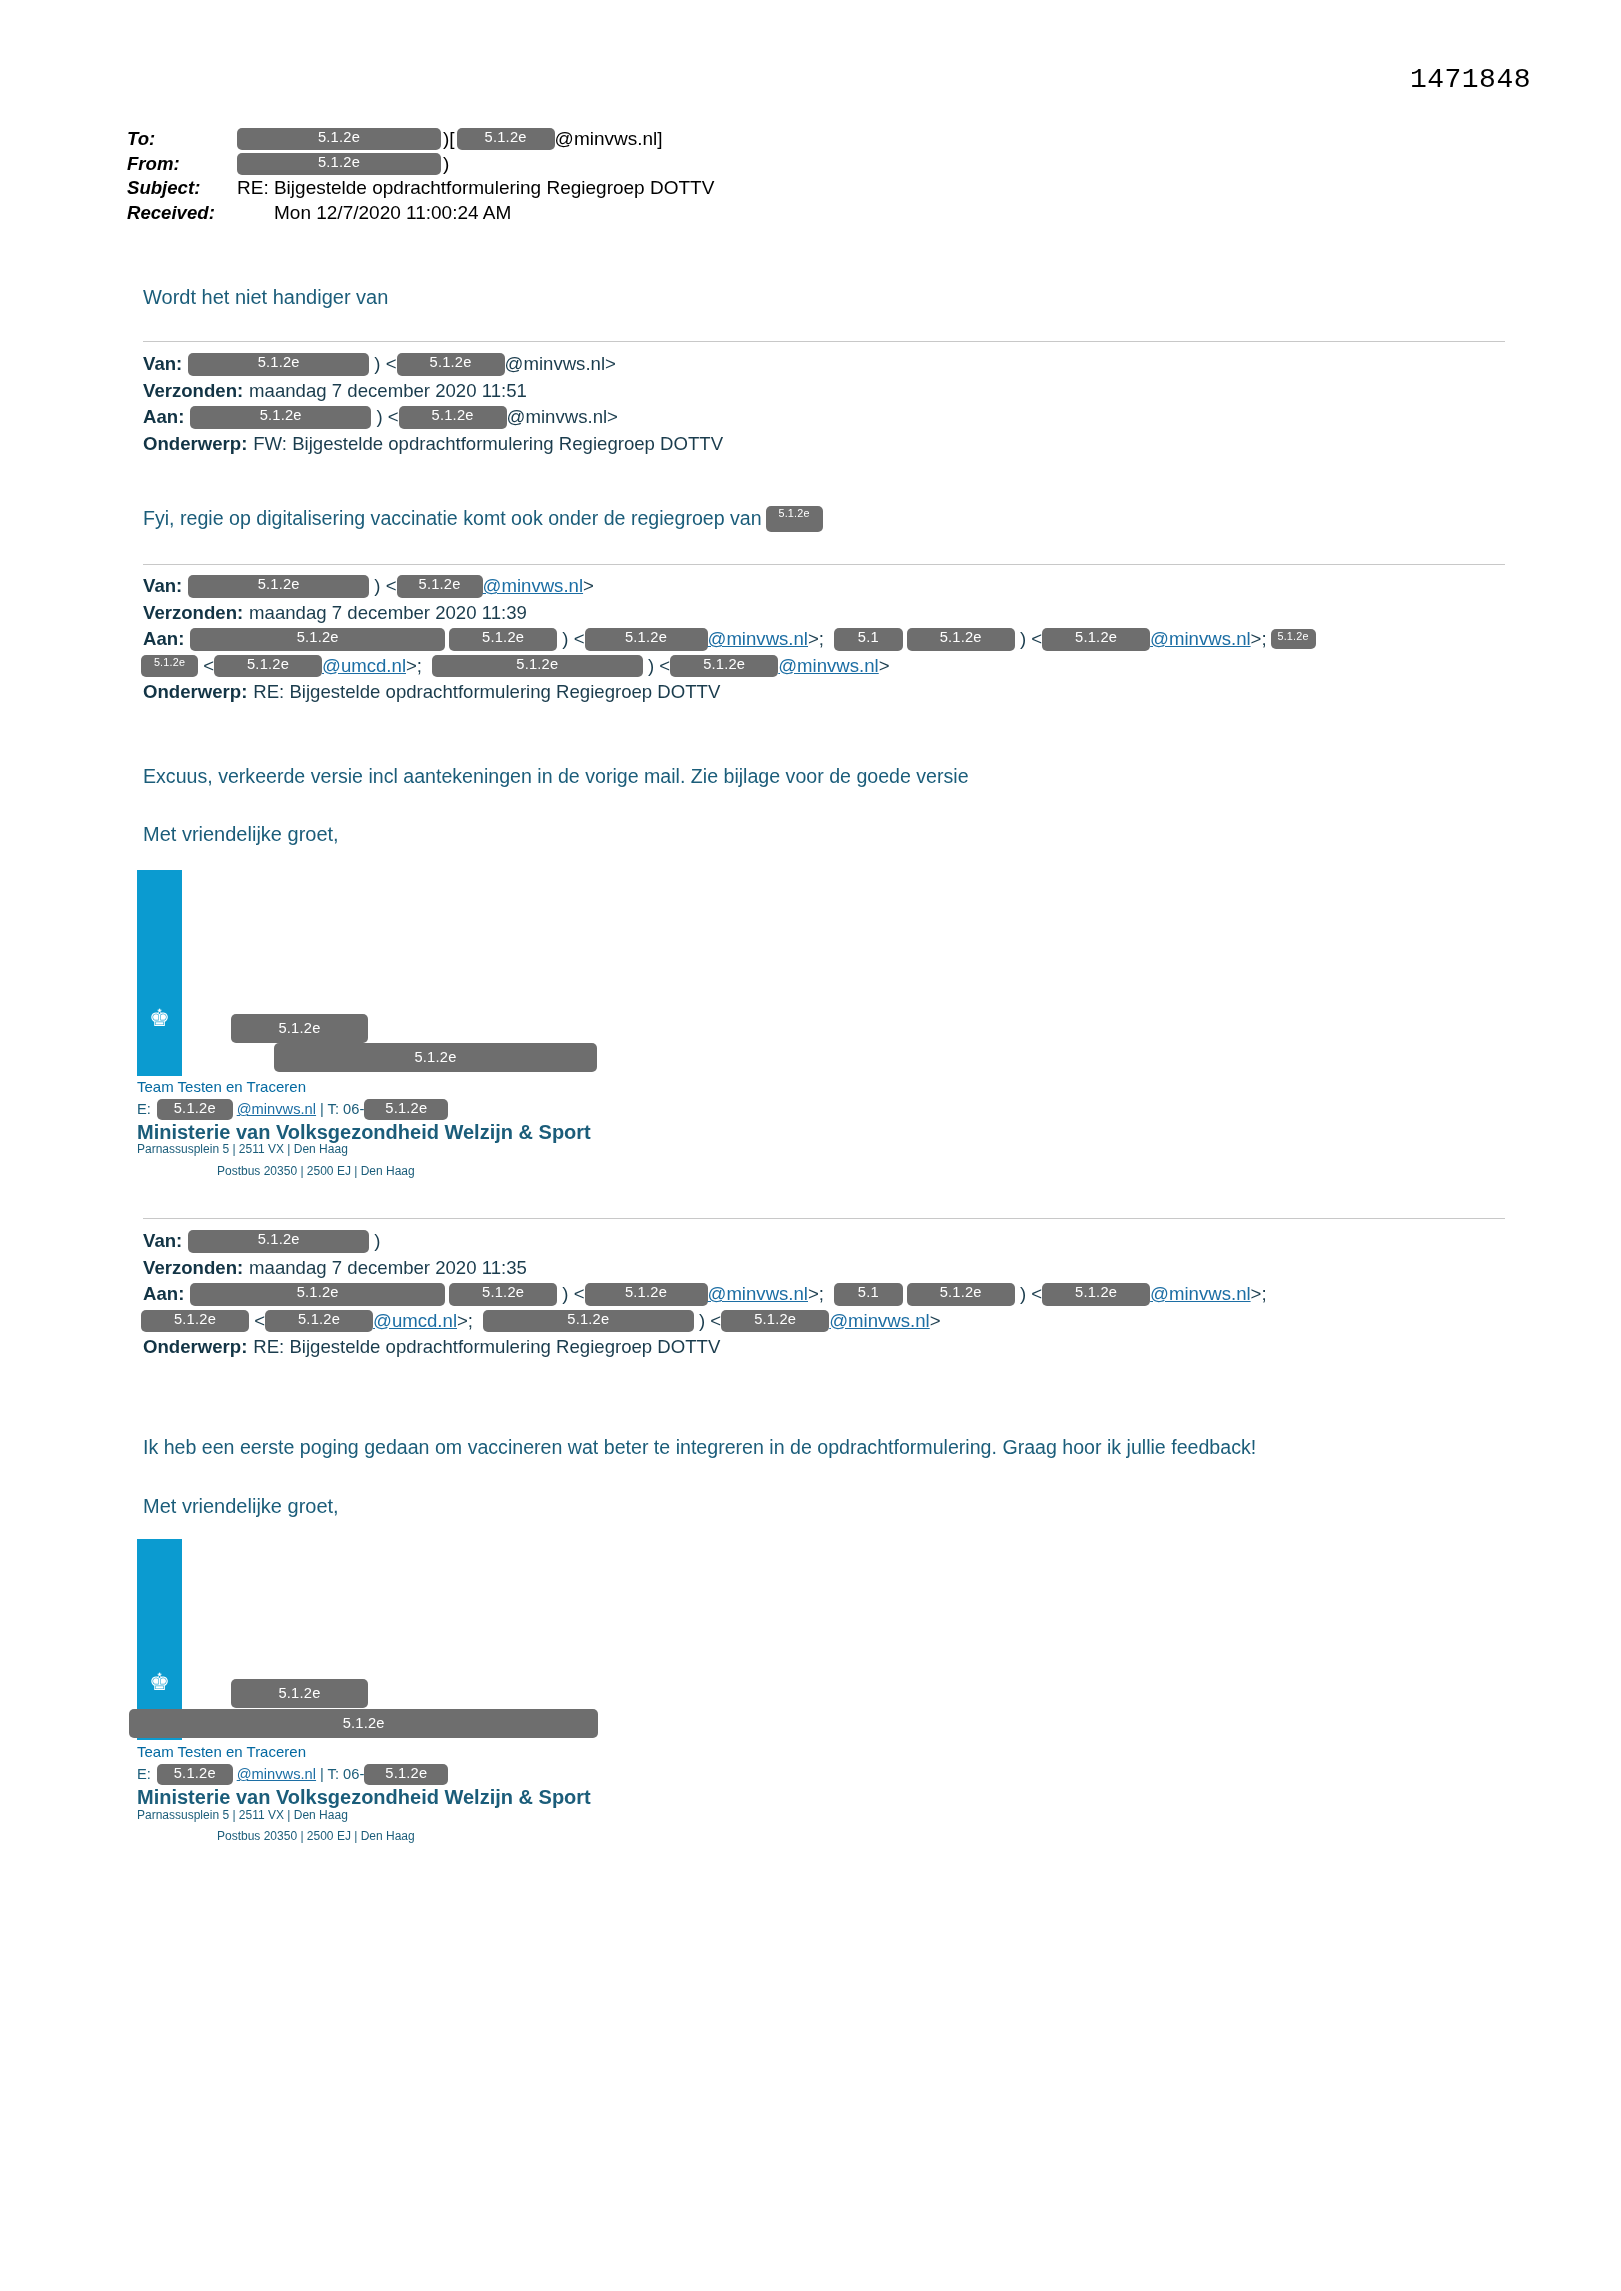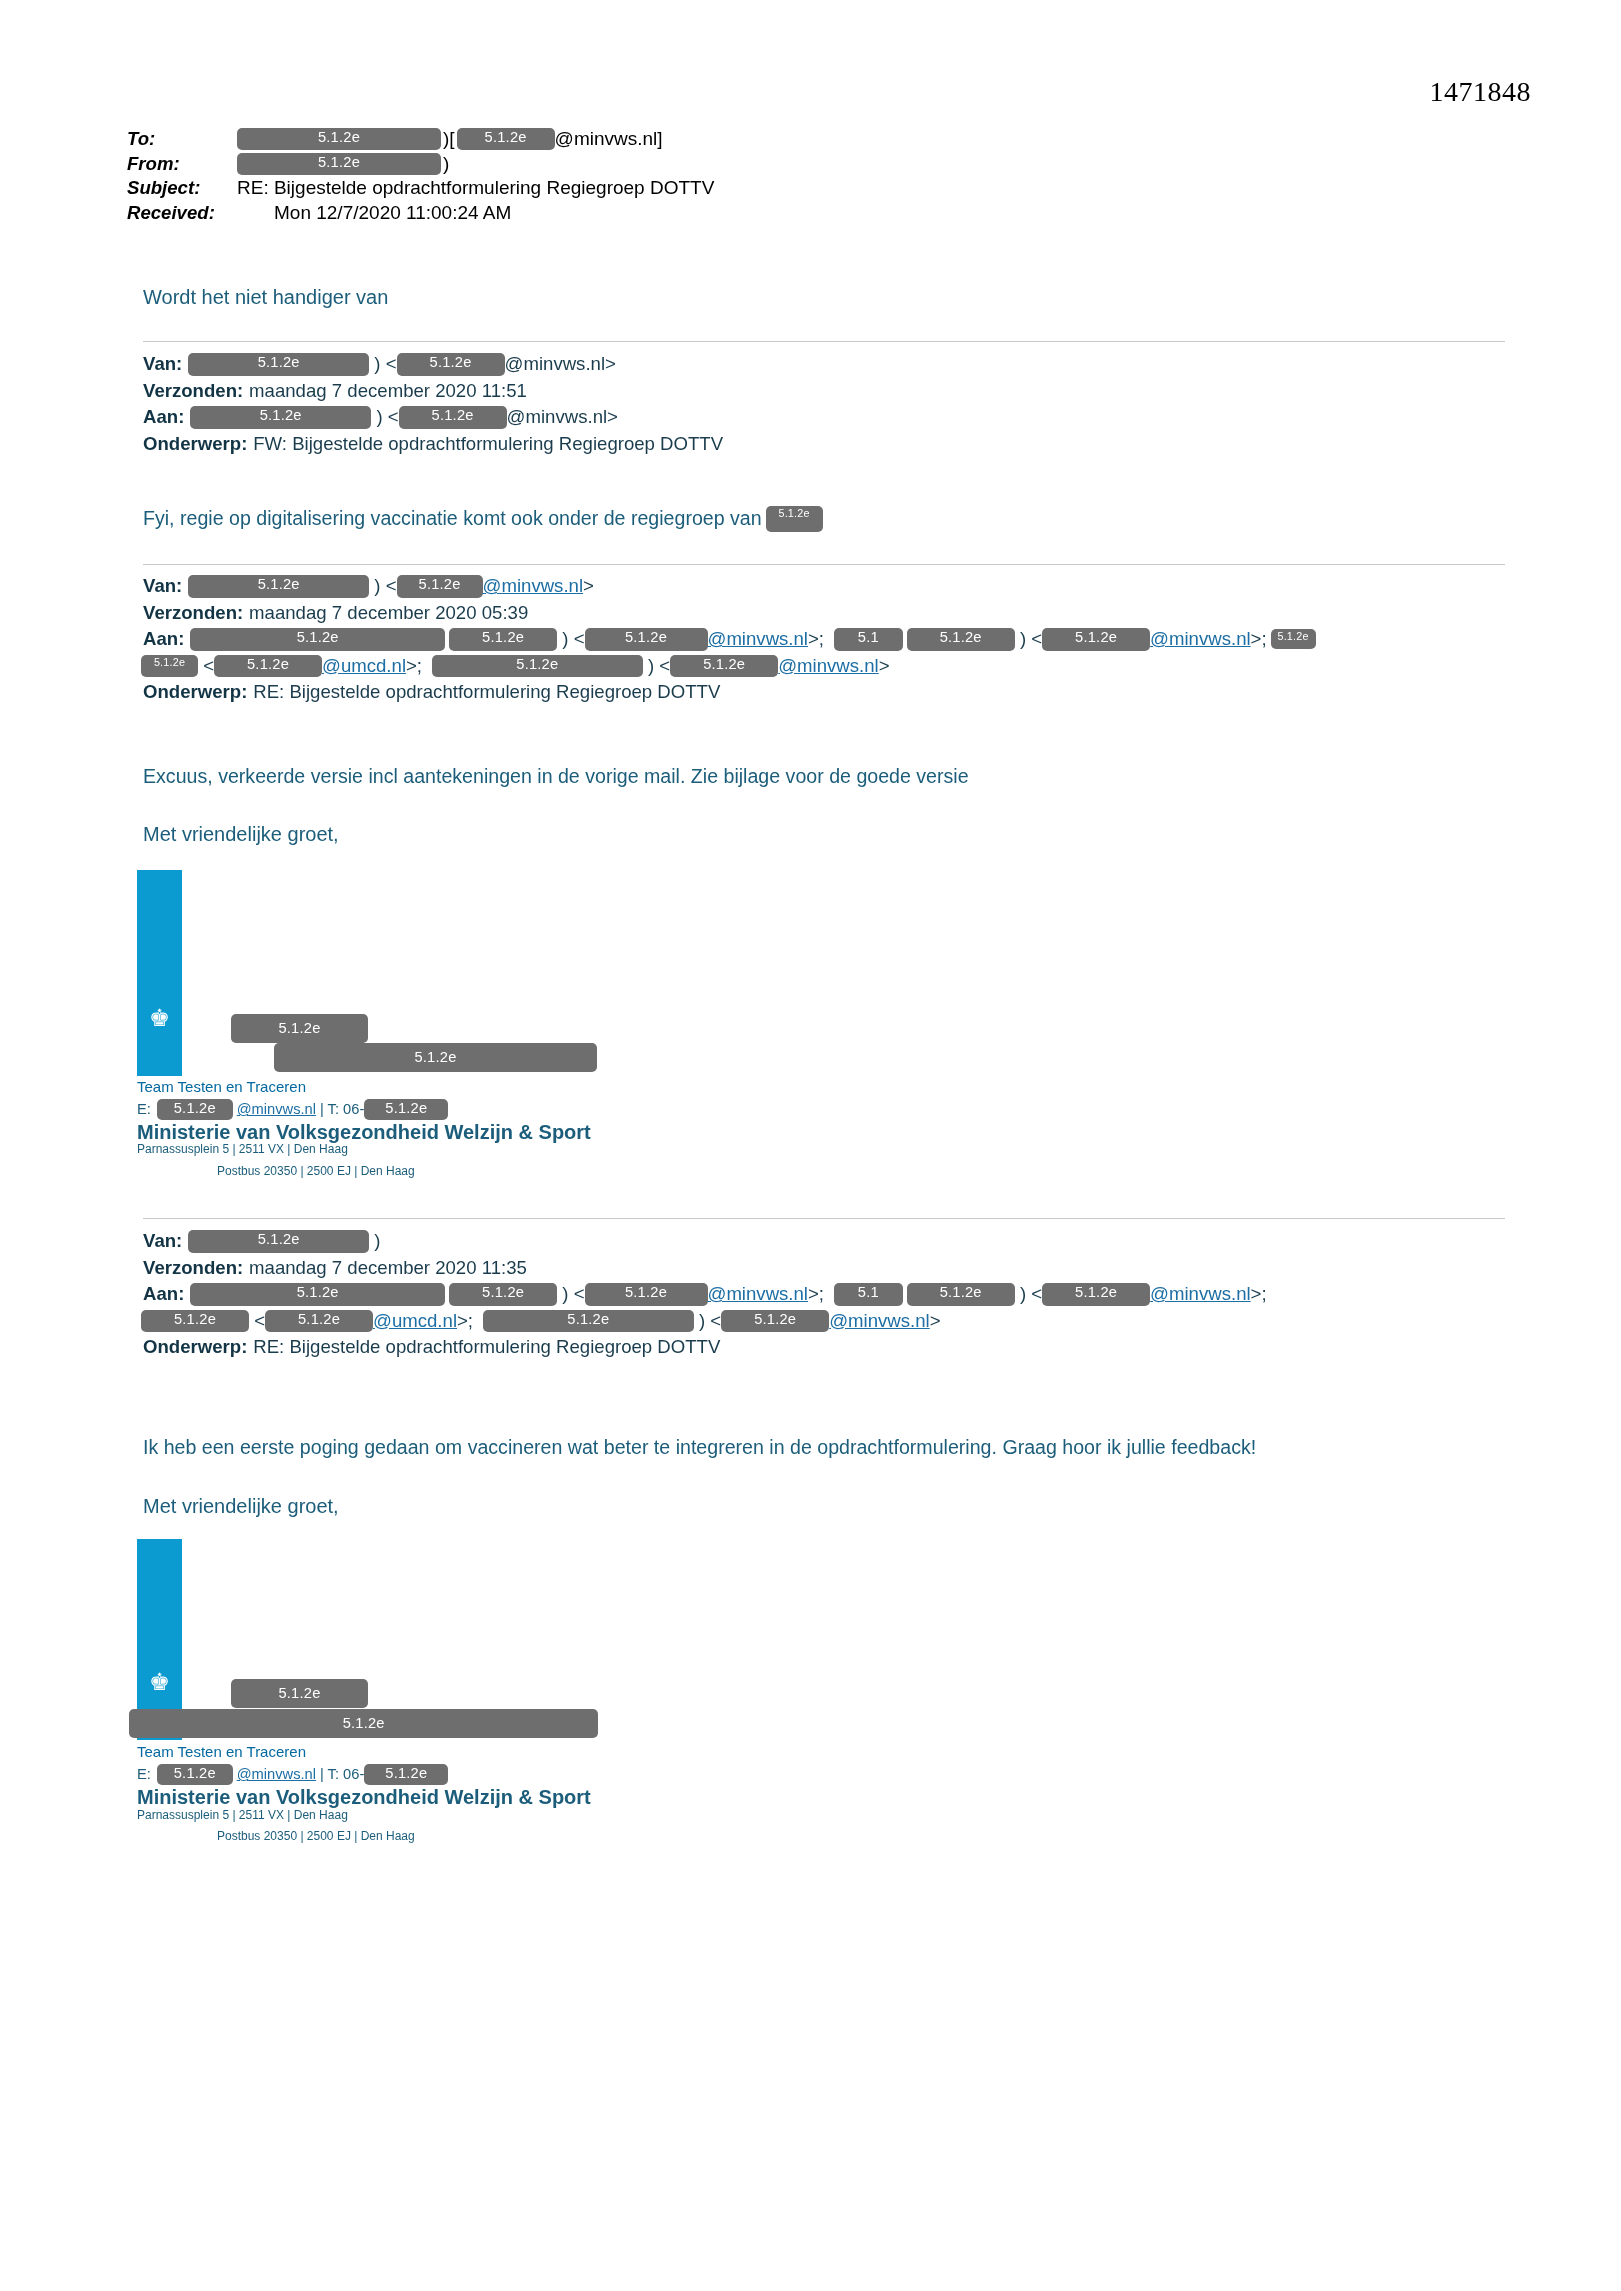--- a/index.html
+++ b/index.html
@@ -17,22 +17,22 @@
   }
   .page {
     position: absolute;
     left: 0; top: 0;
     width: 1621px;
     height: 2292px;
   }
   .doc-number {
     position: absolute;
     right: 90px;
-    top: 76px;
-    font-family: Liberation Serif, serif;
+    top: 64px;
+    font-family: Liberation Mono, monospace;
     font-size: 28px;
     letter-spacing: 0.5px;
     color: #000;
   }
 
   
   .red {
     display: inline-block;
     background: #6e6e6e;
     color: #ffffff;
@@ -246,21 +246,21 @@
     <div class="qrow">
       <span class="qlabel">Van:</span>
       <span class="red" style="width:181px;height:22.5px;">5.1.2e</span>
       <span class="plain">&nbsp;)&nbsp;&lt;</span>
       <span class="red" style="width:86px;height:22.5px;">5.1.2e</span>
       <span class="mail">@minvws.nl</span>
         <span class="plain">&gt;</span>
     </div>
     <div class="qrow">
       <span class="qlabel">Verzonden:</span>
-      <span class="qtext">maandag 7 december 2020 05:39</span>
+      <span class="qtext">maandag 7 december 2020 11:39</span>
     </div>
     <div class="qrow">
       <span class="qlabel">Aan:</span>
       <span class="red" style="width:255px;height:22.5px;">5.1.2e</span>
       <span class="red" style="width:108px;height:22.5px;margin-left:3.9px;">5.1.2e</span>
       <span class="plain">&nbsp;)&nbsp;&lt;</span>
       <span class="red" style="width:123px;height:22.5px;">5.1.2e</span>
       <span class="mail">@minvws.nl</span>
         <span class="plain">&gt;;</span>
       <span class="red" style="width:69px;height:22.5px;margin-left:9.8px;">5.1</span>

